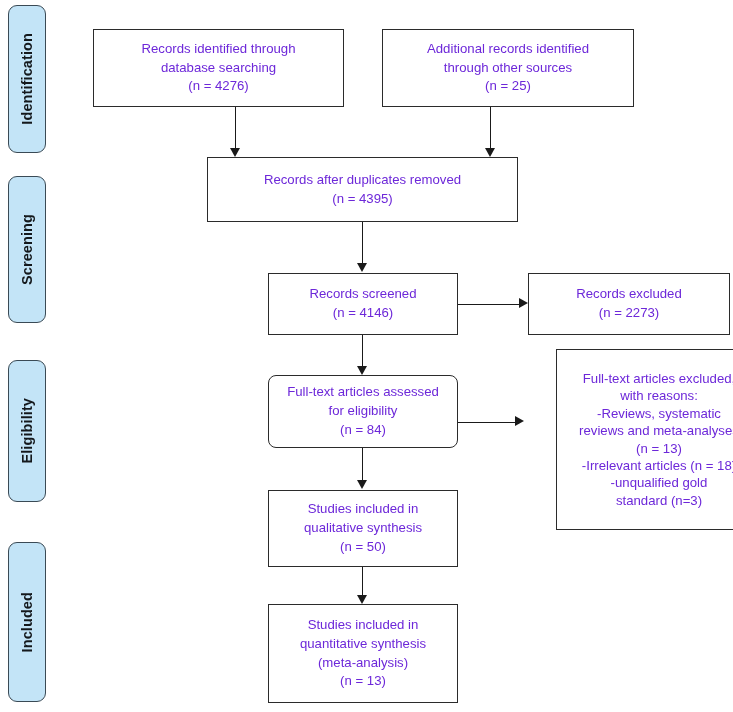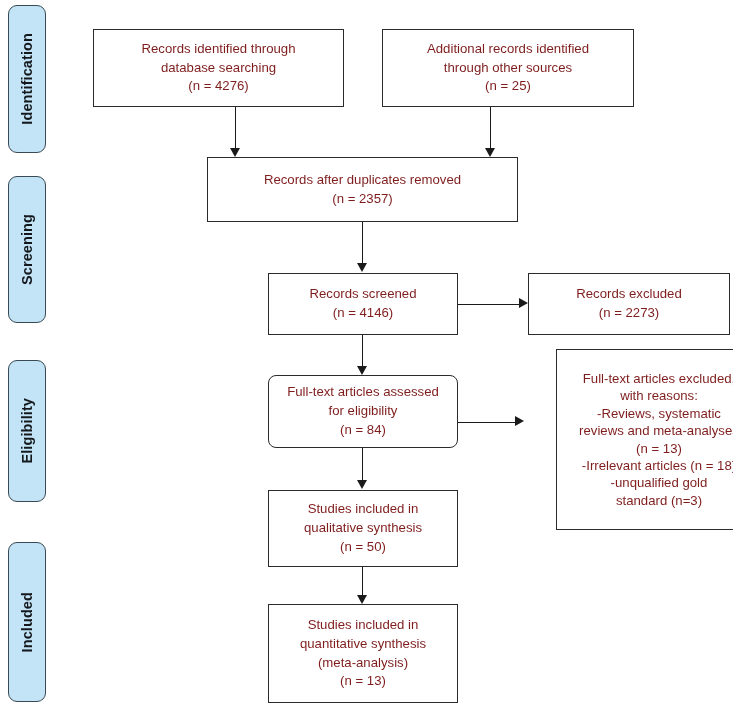--- a/index.html
+++ b/index.html
@@ -49,21 +49,21 @@
     border: 1.35px solid #2b2b2b;
     display: flex;
     align-items: center;
     justify-content: center;
     text-align: center;
     padding: 2px 6px;
   }
   .box .box-text {
     font-size: 13.2px;
     line-height: 1.42;
-    color: #7f1d1d;
+    color: #6d28d9;
     white-space: pre-line;
   }
   .box.dense .box-text {
     line-height: 1.32;
   }
 
   
   .vline {
     position: absolute;
     width: 0;
@@ -125,21 +125,21 @@
   </div>
 
   <div class="vline" style="left:235px; top:107px; height:42px;"></div>
   <div class="arrow-down" style="left:229.5px; top:148px;"></div>
 
   <div class="vline" style="left:490px; top:107px; height:42px;"></div>
   <div class="arrow-down" style="left:484.5px; top:148px;"></div>
 
   <div class="box" style="left:207px; top:157px; width:311px; height:65px;">
     <span class="box-text">Records after duplicates removed
-(n = 2357)</span>
+(n = 4395)</span>
   </div>
 
   <div class="vline" style="left:362px; top:222px; height:42px;"></div>
   <div class="arrow-down" style="left:356.5px; top:263px;"></div>
 
   <div class="box" style="left:268px; top:273px; width:190px; height:62px;">
     <span class="box-text">Records screened
 (n = 4146)</span>
   </div>
 

